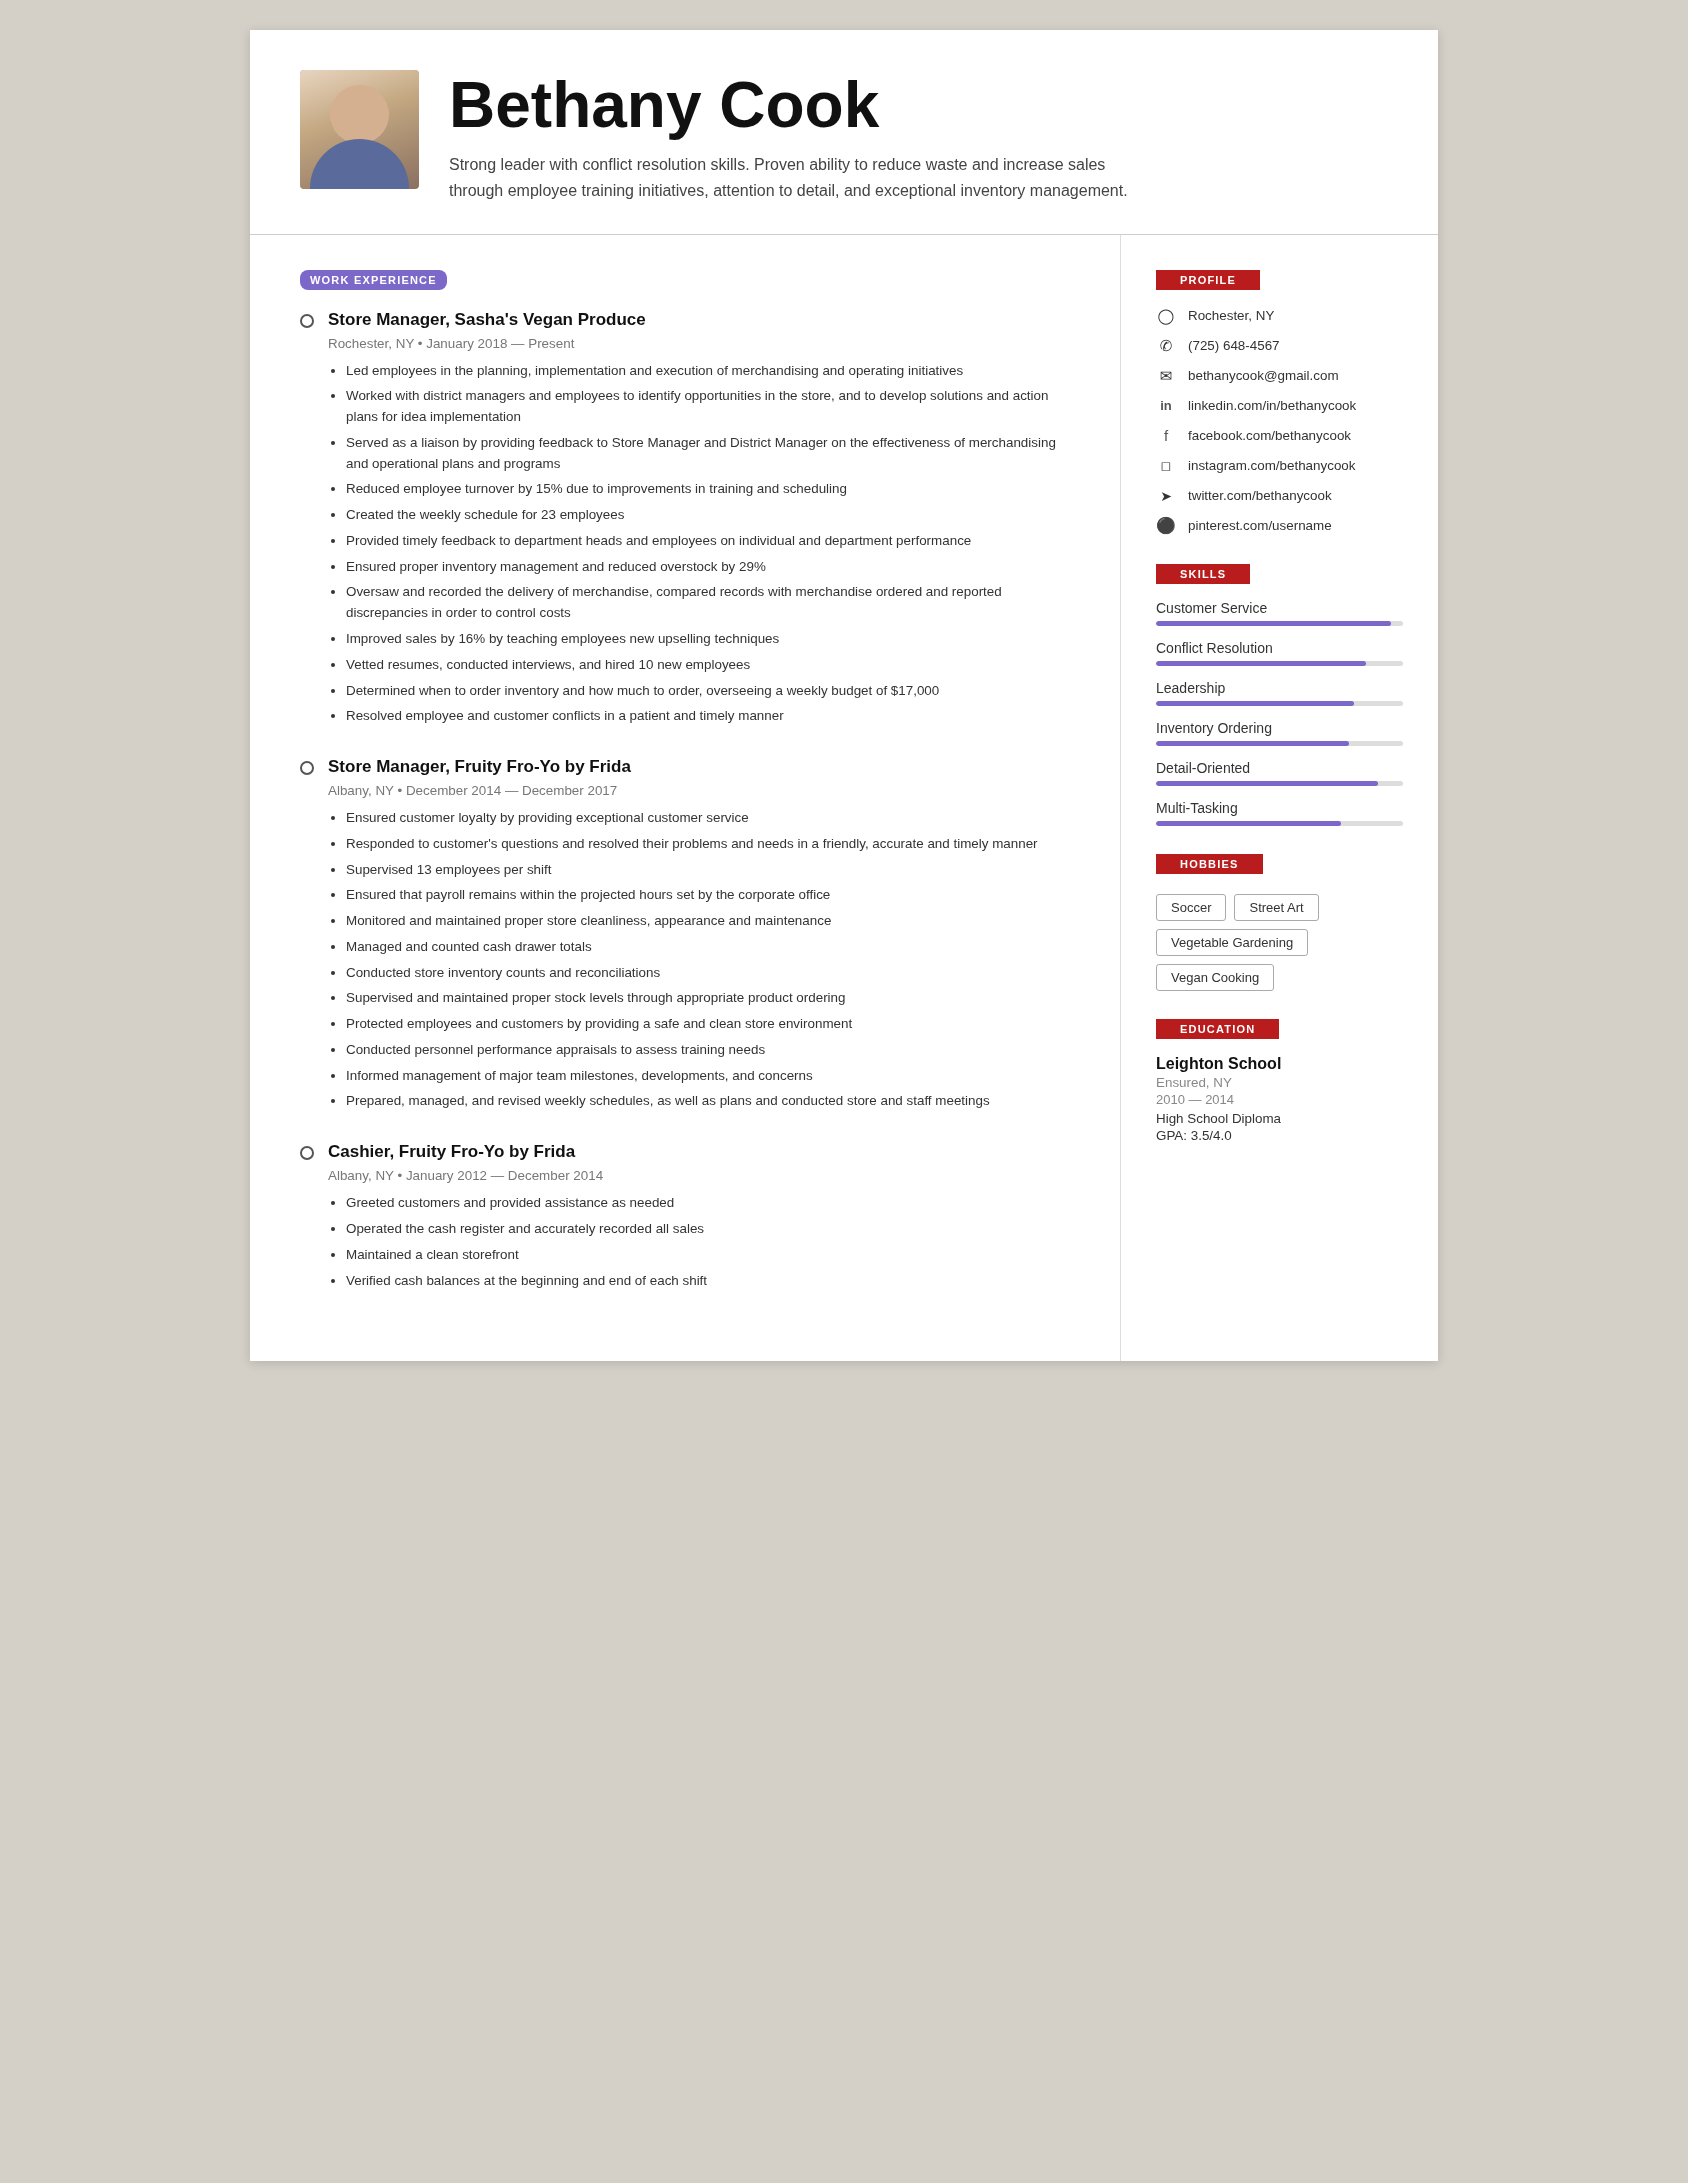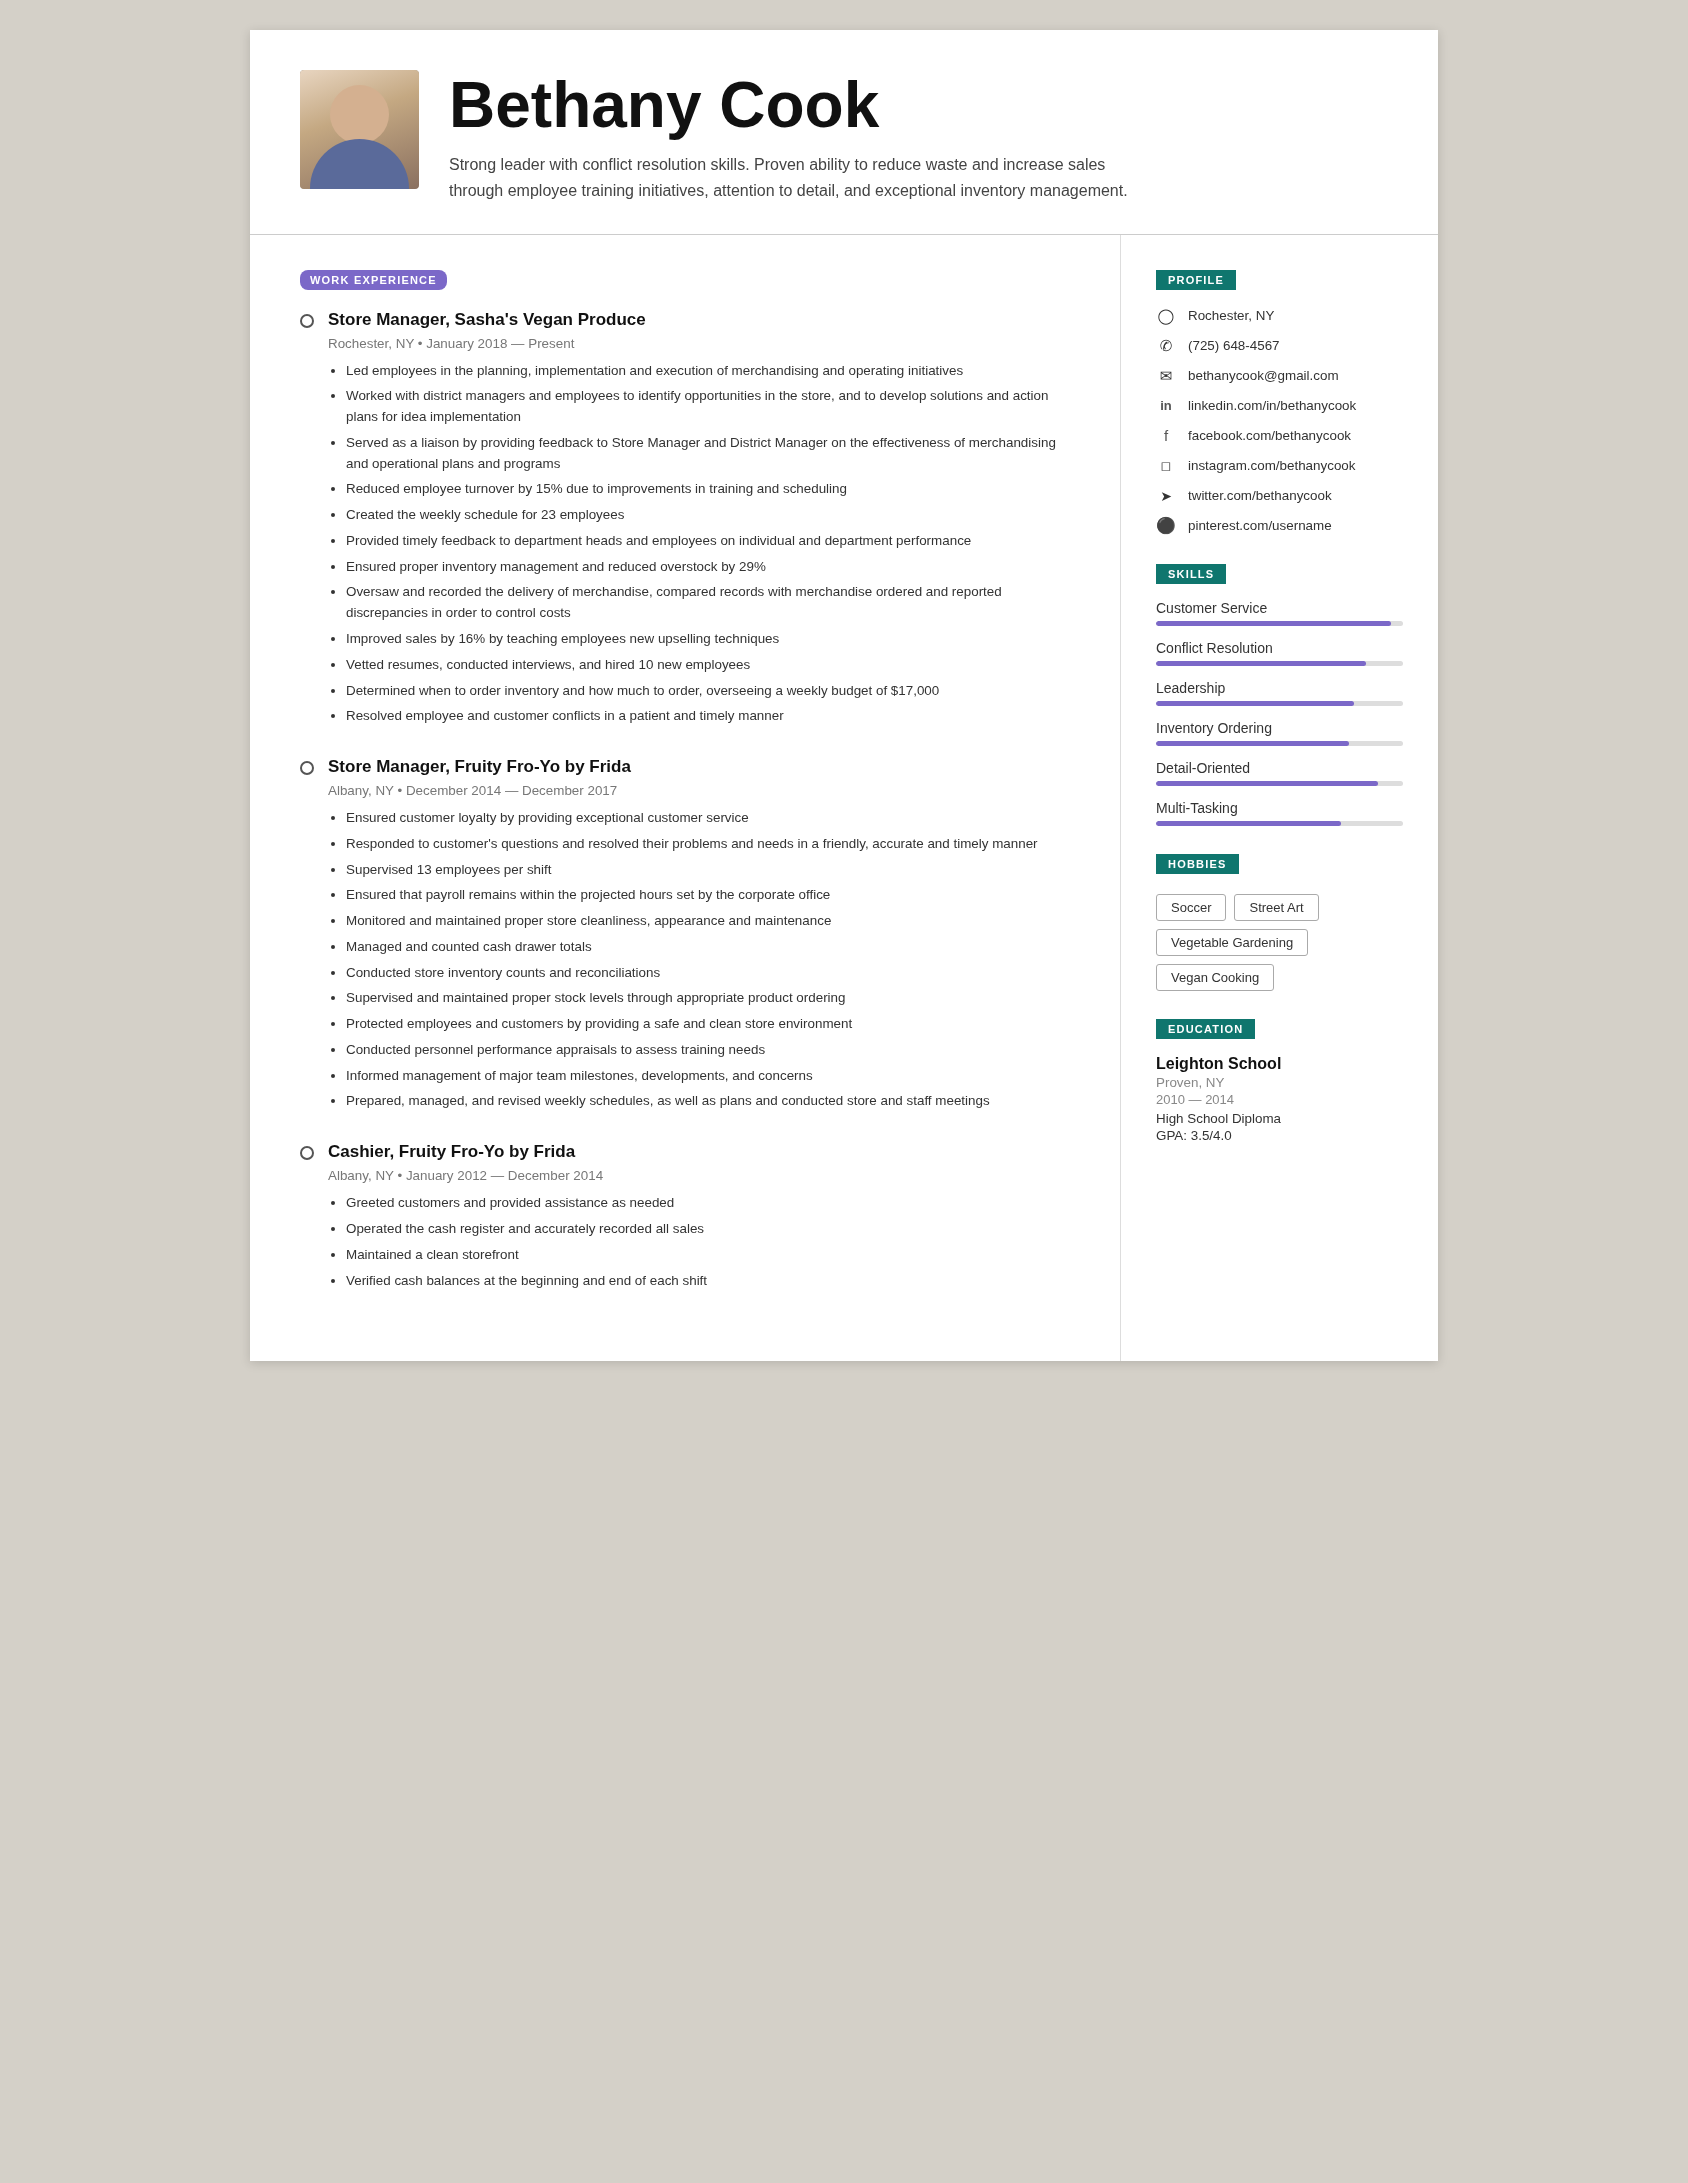--- a/index.html
+++ b/index.html
@@ -103,26 +103,26 @@
       font-size: 11px;
       font-weight: 700;
       letter-spacing: 1.2px;
       padding: 4px 10px;
       margin-bottom: 20px;
       text-transform: uppercase;
       border-radius: 8px;
     }
     .section-title-right {
       display: inline-block;
-      background: #0f766e;
+      background: #b91c1c;
       color: #fff;
       font-size: 11px;
       font-weight: 700;
       letter-spacing: 1.2px;
-      padding: 4px 12px;
+      padding: 4px 24px;
       margin-bottom: 16px;
       text-transform: uppercase;
     }
     
     .job {
       margin-bottom: 30px;
       padding-left: 0;
       position: relative;
     }
     .job-header {
@@ -407,21 +407,21 @@
           <div class="hobby-tag">Soccer</div>
           <div class="hobby-tag">Street Art</div>
           <div class="hobby-tag">Vegetable Gardening</div>
           <div class="hobby-tag">Vegan Cooking</div>
         </div>
       </div>
 
       <div class="right-section">
         <div class="section-title-right">EDUCATION</div>
         <div class="edu-school">Leighton School</div>
-        <div class="edu-location">Proven, NY</div>
+        <div class="edu-location">Ensured, NY</div>
         <div class="edu-years">2010 — 2014</div>
         <div class="edu-detail">High School Diploma</div>
         <div class="edu-detail">GPA: 3.5/4.0</div>
       </div>
 
     </div>
   </div>
 </div>
 
 

